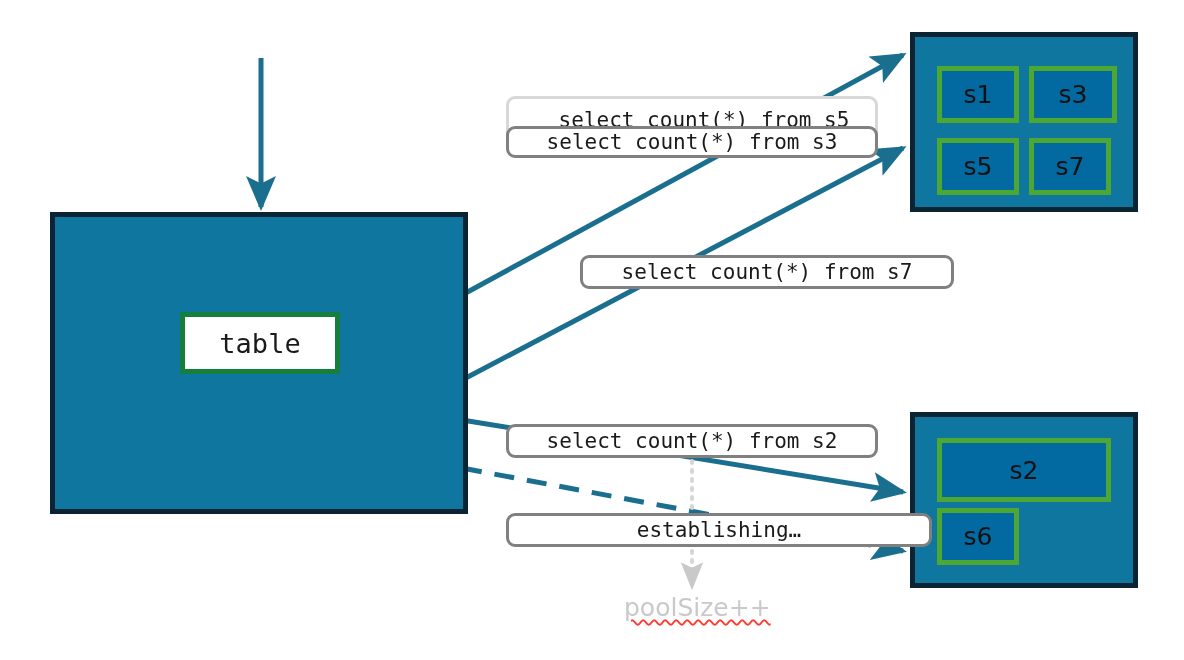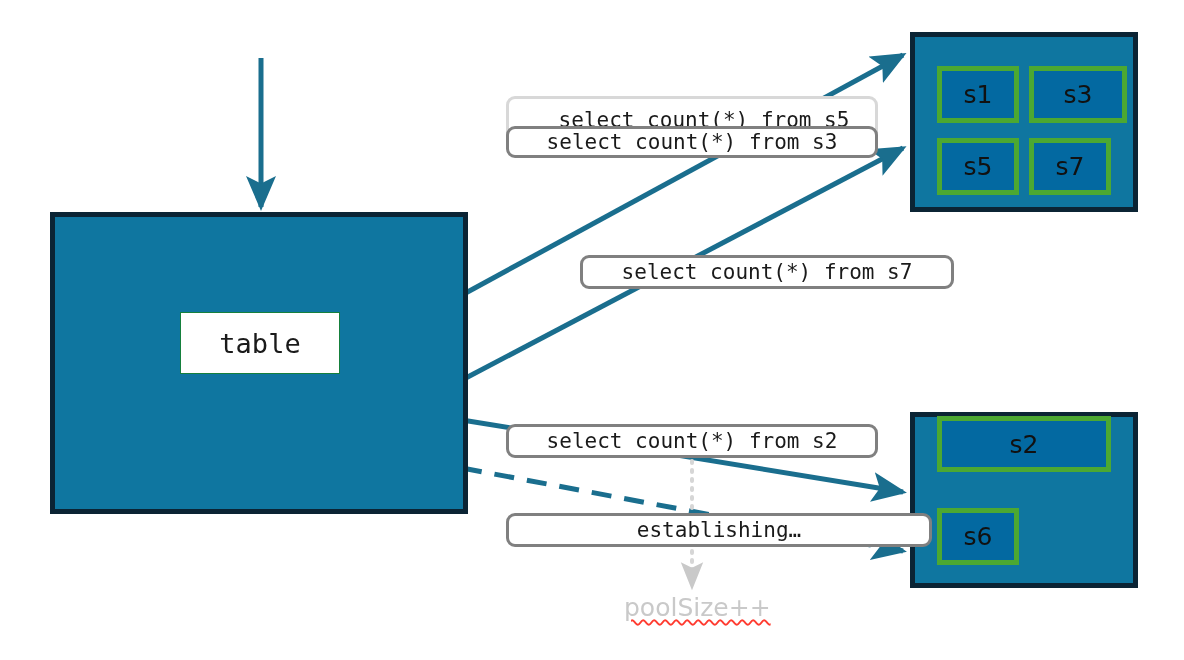--- a/index.html
+++ b/index.html
@@ -50,21 +50,21 @@
   
   .table-node {
     position: absolute;
     background: #0F76A0;
     border: 5px solid #0B2434;
     box-sizing: border-box;
   }
   .table-inner {
     position: absolute;
     background: #ffffff;
-    border: 1px solid #15803d;
+    border: 5px solid #15803d;
     box-sizing: border-box;
     display: flex;
     align-items: center;
     justify-content: center;
     font-family: "DejaVu Sans Mono", monospace;
     font-size: 27px;
     color: #1a1a1a;
   }
   
   .qlabel {
@@ -127,27 +127,27 @@
   </svg>
 
 
   <div class="table-node" style="left:50px; top:212px; width:418px; height:302px;">
   </div>
   <div class="table-inner" style="left:180px; top:312px; width:160px; height:62px;">table</div>
 
   <div class="server-box" style="left:910px; top:32px; width:228px; height:180px;">
   </div>
   <div class="shard" style="left:937px; top:66px; width:82px; height:57px;">s1</div>
-  <div class="shard" style="left:1029px; top:66px; width:98px; height:57px;">s3</div>
+  <div class="shard" style="left:1029px; top:66px; width:88px; height:57px;">s3</div>
   <div class="shard" style="left:937px; top:138px; width:82px; height:57px;">s5</div>
   <div class="shard" style="left:1029px; top:138px; width:82px; height:57px;">s7</div>
 
   <div class="server-box" style="left:910px; top:412px; width:228px; height:176px;">
   </div>
-  <div class="shard" style="left:937px; top:416px; width:174px; height:56px;">s2</div>
+  <div class="shard" style="left:937px; top:438px; width:174px; height:64px;">s2</div>
   <div class="shard" style="left:937px; top:508px; width:82px; height:57px;">s6</div>
 
   <div class="qlabel light" style="left:506px; top:96px; width:372px; height:48px;padding-left:24px;">select count(*) from s5</div>
 
   <div class="qlabel" style="left:506px; top:126px; width:372px; height:32px;">select count(*) from s3</div>
 
   <div class="qlabel" style="left:580px; top:255px; width:374px; height:34px;">select count(*) from s7</div>
 
   <div class="qlabel" style="left:506px; top:424px; width:372px; height:34px;">select count(*) from s2</div>
 

